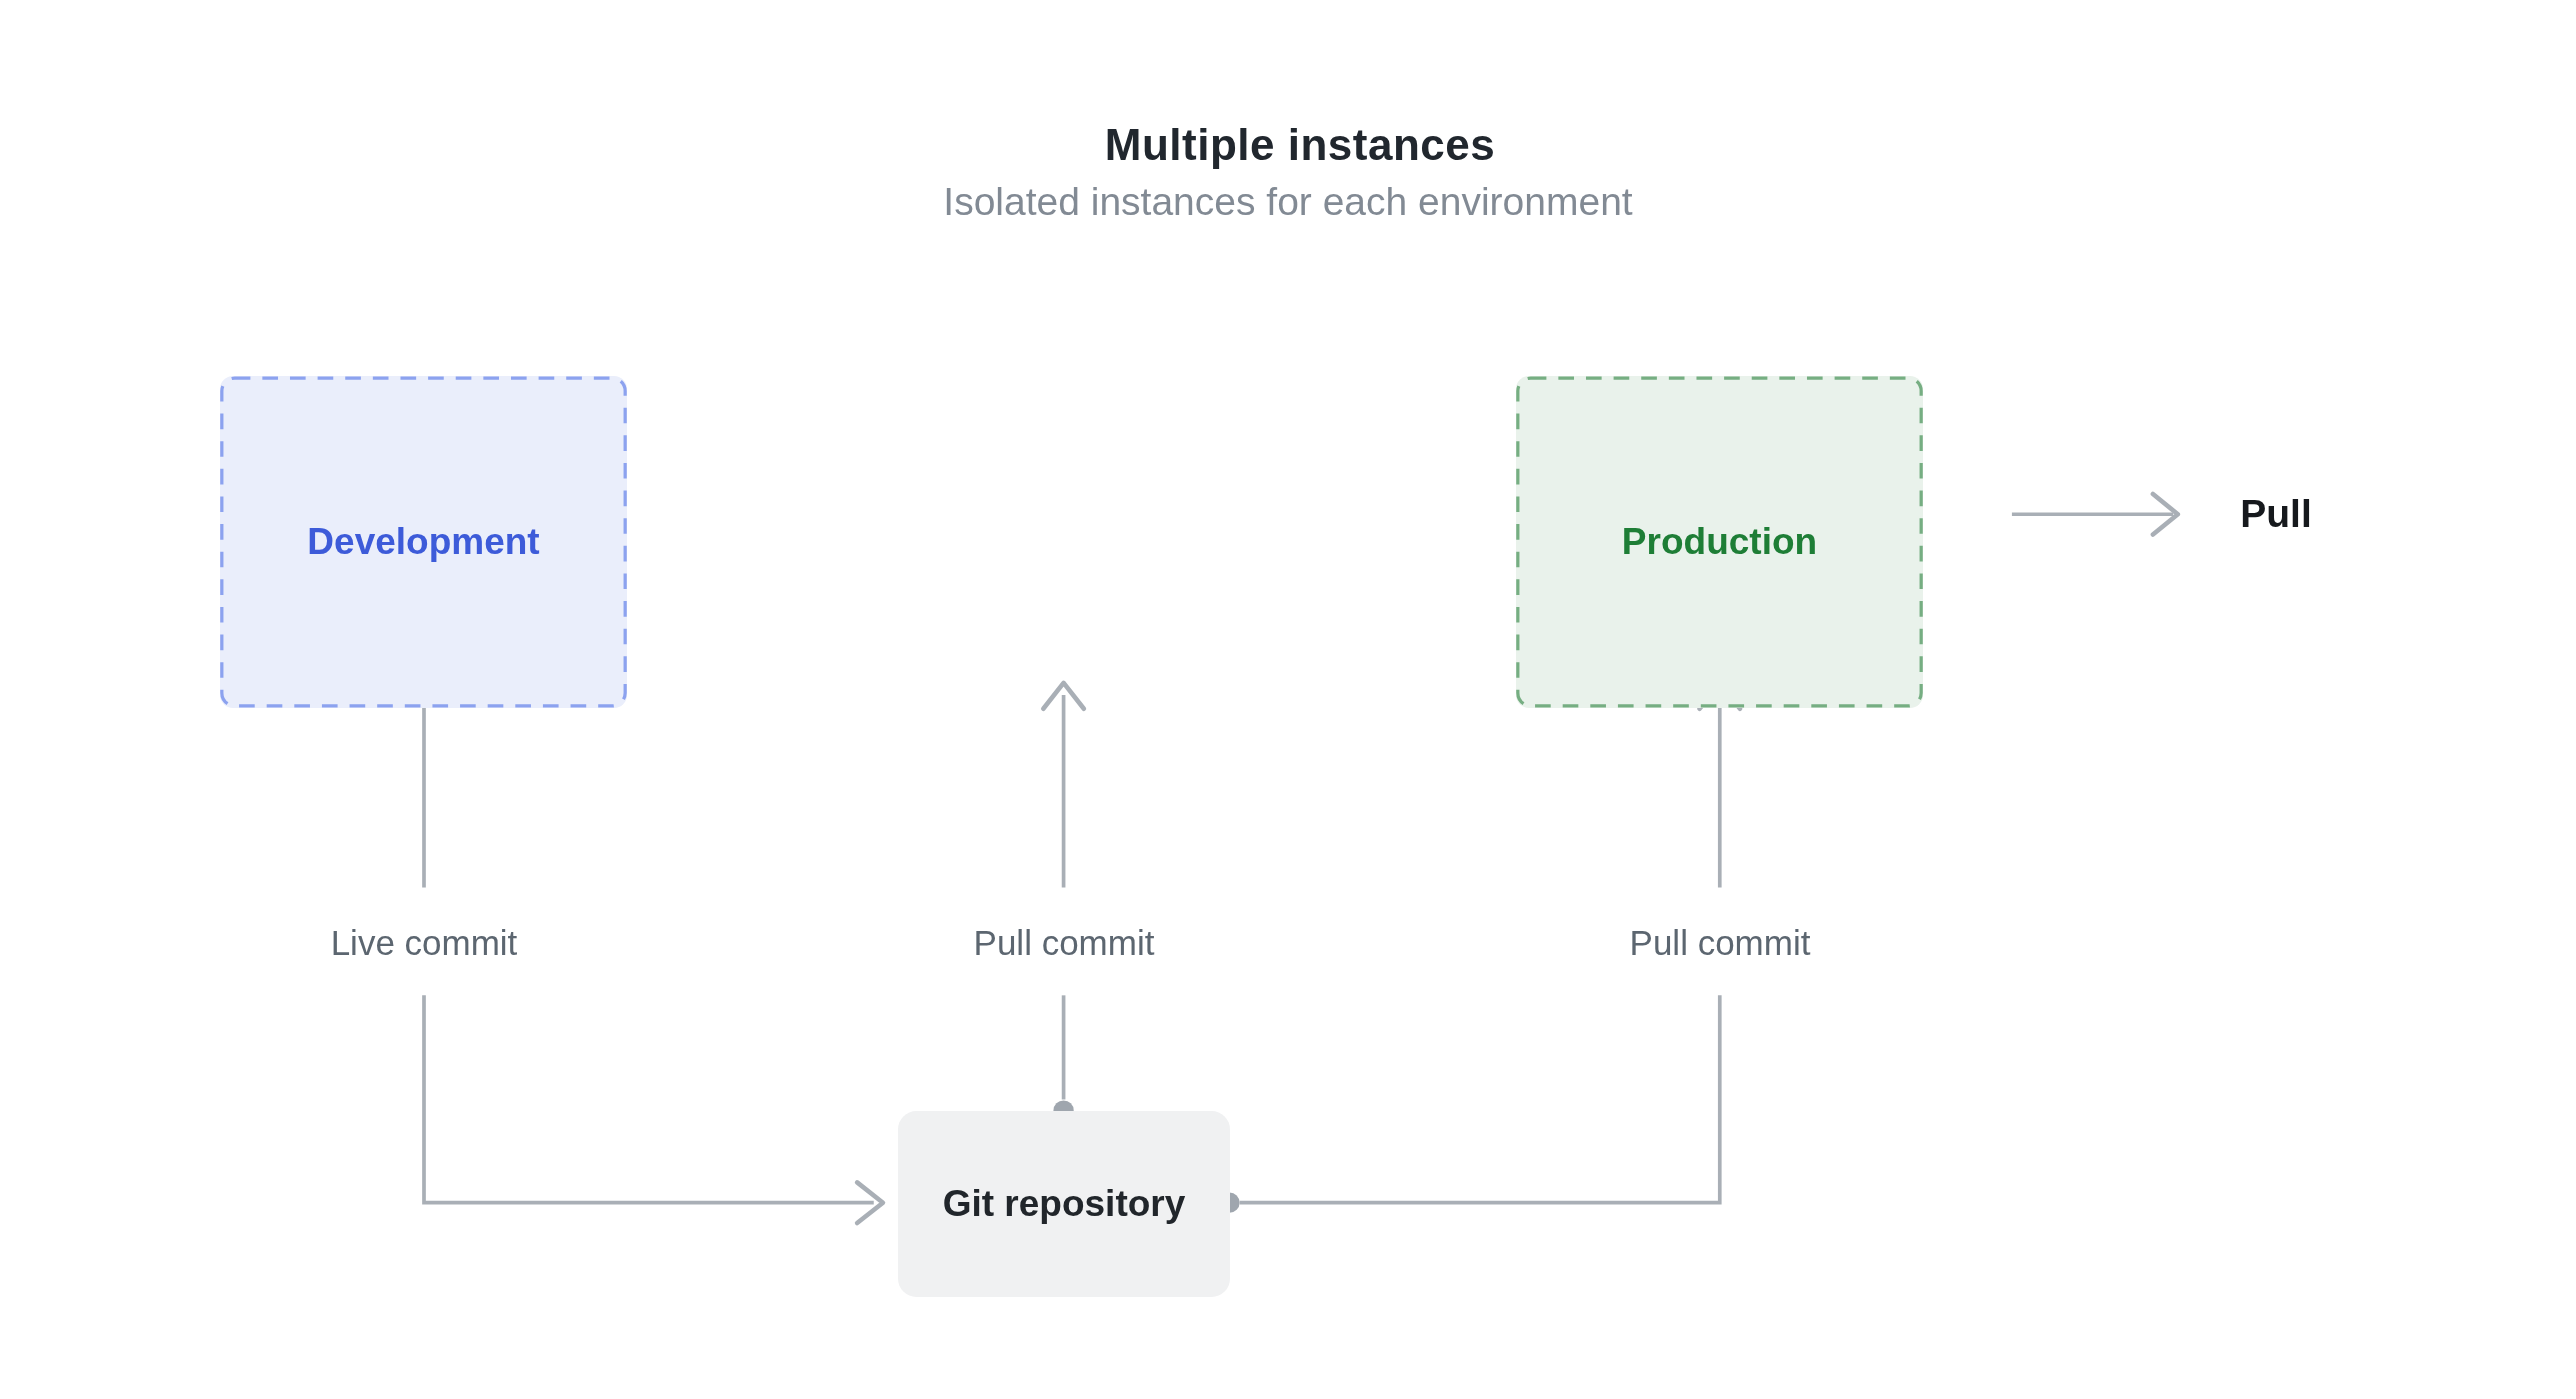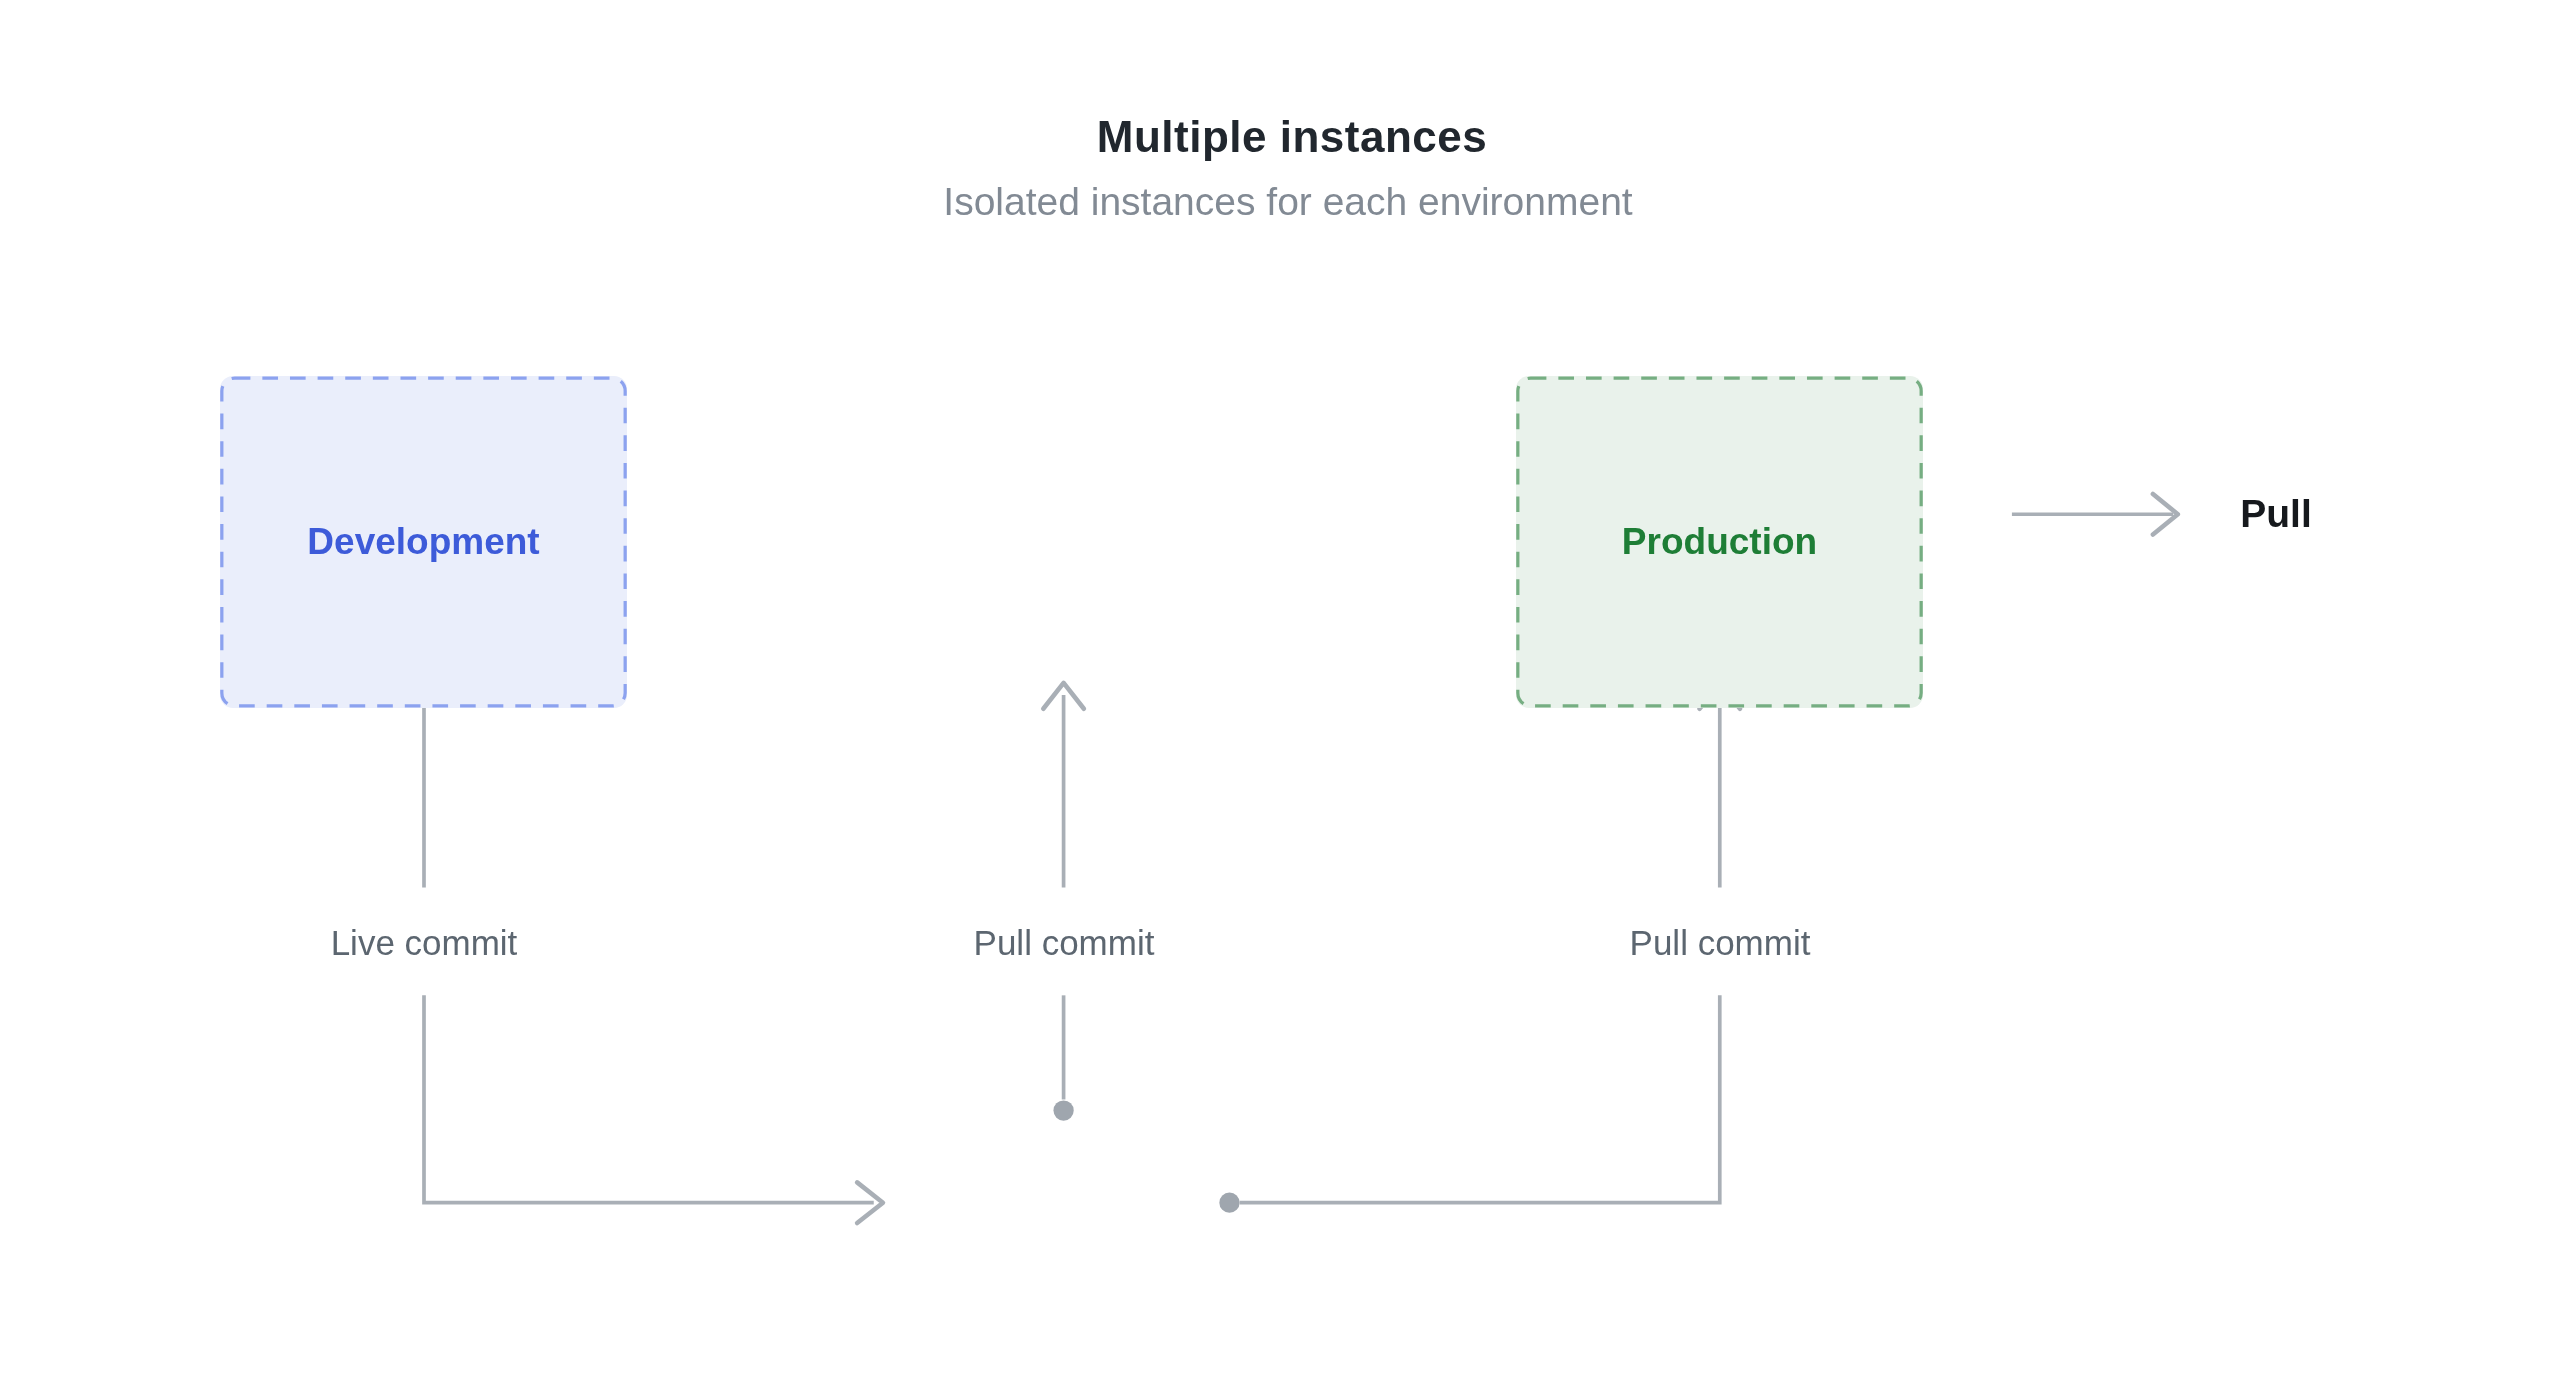--- a/index.html
+++ b/index.html
@@ -9,21 +9,21 @@
     width: 2576px;
     height: 1399px;
     background: var(--bg, #ffffff);
     font-family: "Liberation Sans", sans-serif;
     overflow: hidden;
   }
 
   
   .header { position: absolute; left: 0; top: 0; width: 100%; text-align: center; }
   .page-title {
-    margin: 4px;
+    margin: 12px;
     position: absolute; left: 50%; top: 133px;
     transform: translate(-50%, -50%);
     font-size: 44px; font-weight: 700;
     color: var(--title-color, #21272e);
     white-space: nowrap;
     letter-spacing: 0.5px;
     text-align: center;
   }
   .page-subtitle {
     margin: 0;
@@ -150,17 +150,20 @@
     <svg class="dash" width="407" height="332" viewBox="0 0 442 360">
       <rect x="2" y="2" width="438" height="356" rx="14"></rect>
     </svg>
     <span class="env-label">Production</span>
   </div>
 
   <div class="edge-label" style="left:424px; top:942px">Live commit</div>
   <div class="edge-label" style="left:1064px; top:942px">Pull commit</div>
   <div class="edge-label" style="left:1720px; top:942px">Pull commit</div>
 
+  <div class="git-box">
+    <span class="git-label">Git repository</span>
+  </div>
 
   <div class="live-label">Pull</div>
 
 </div>
 
 
 </body></html>

